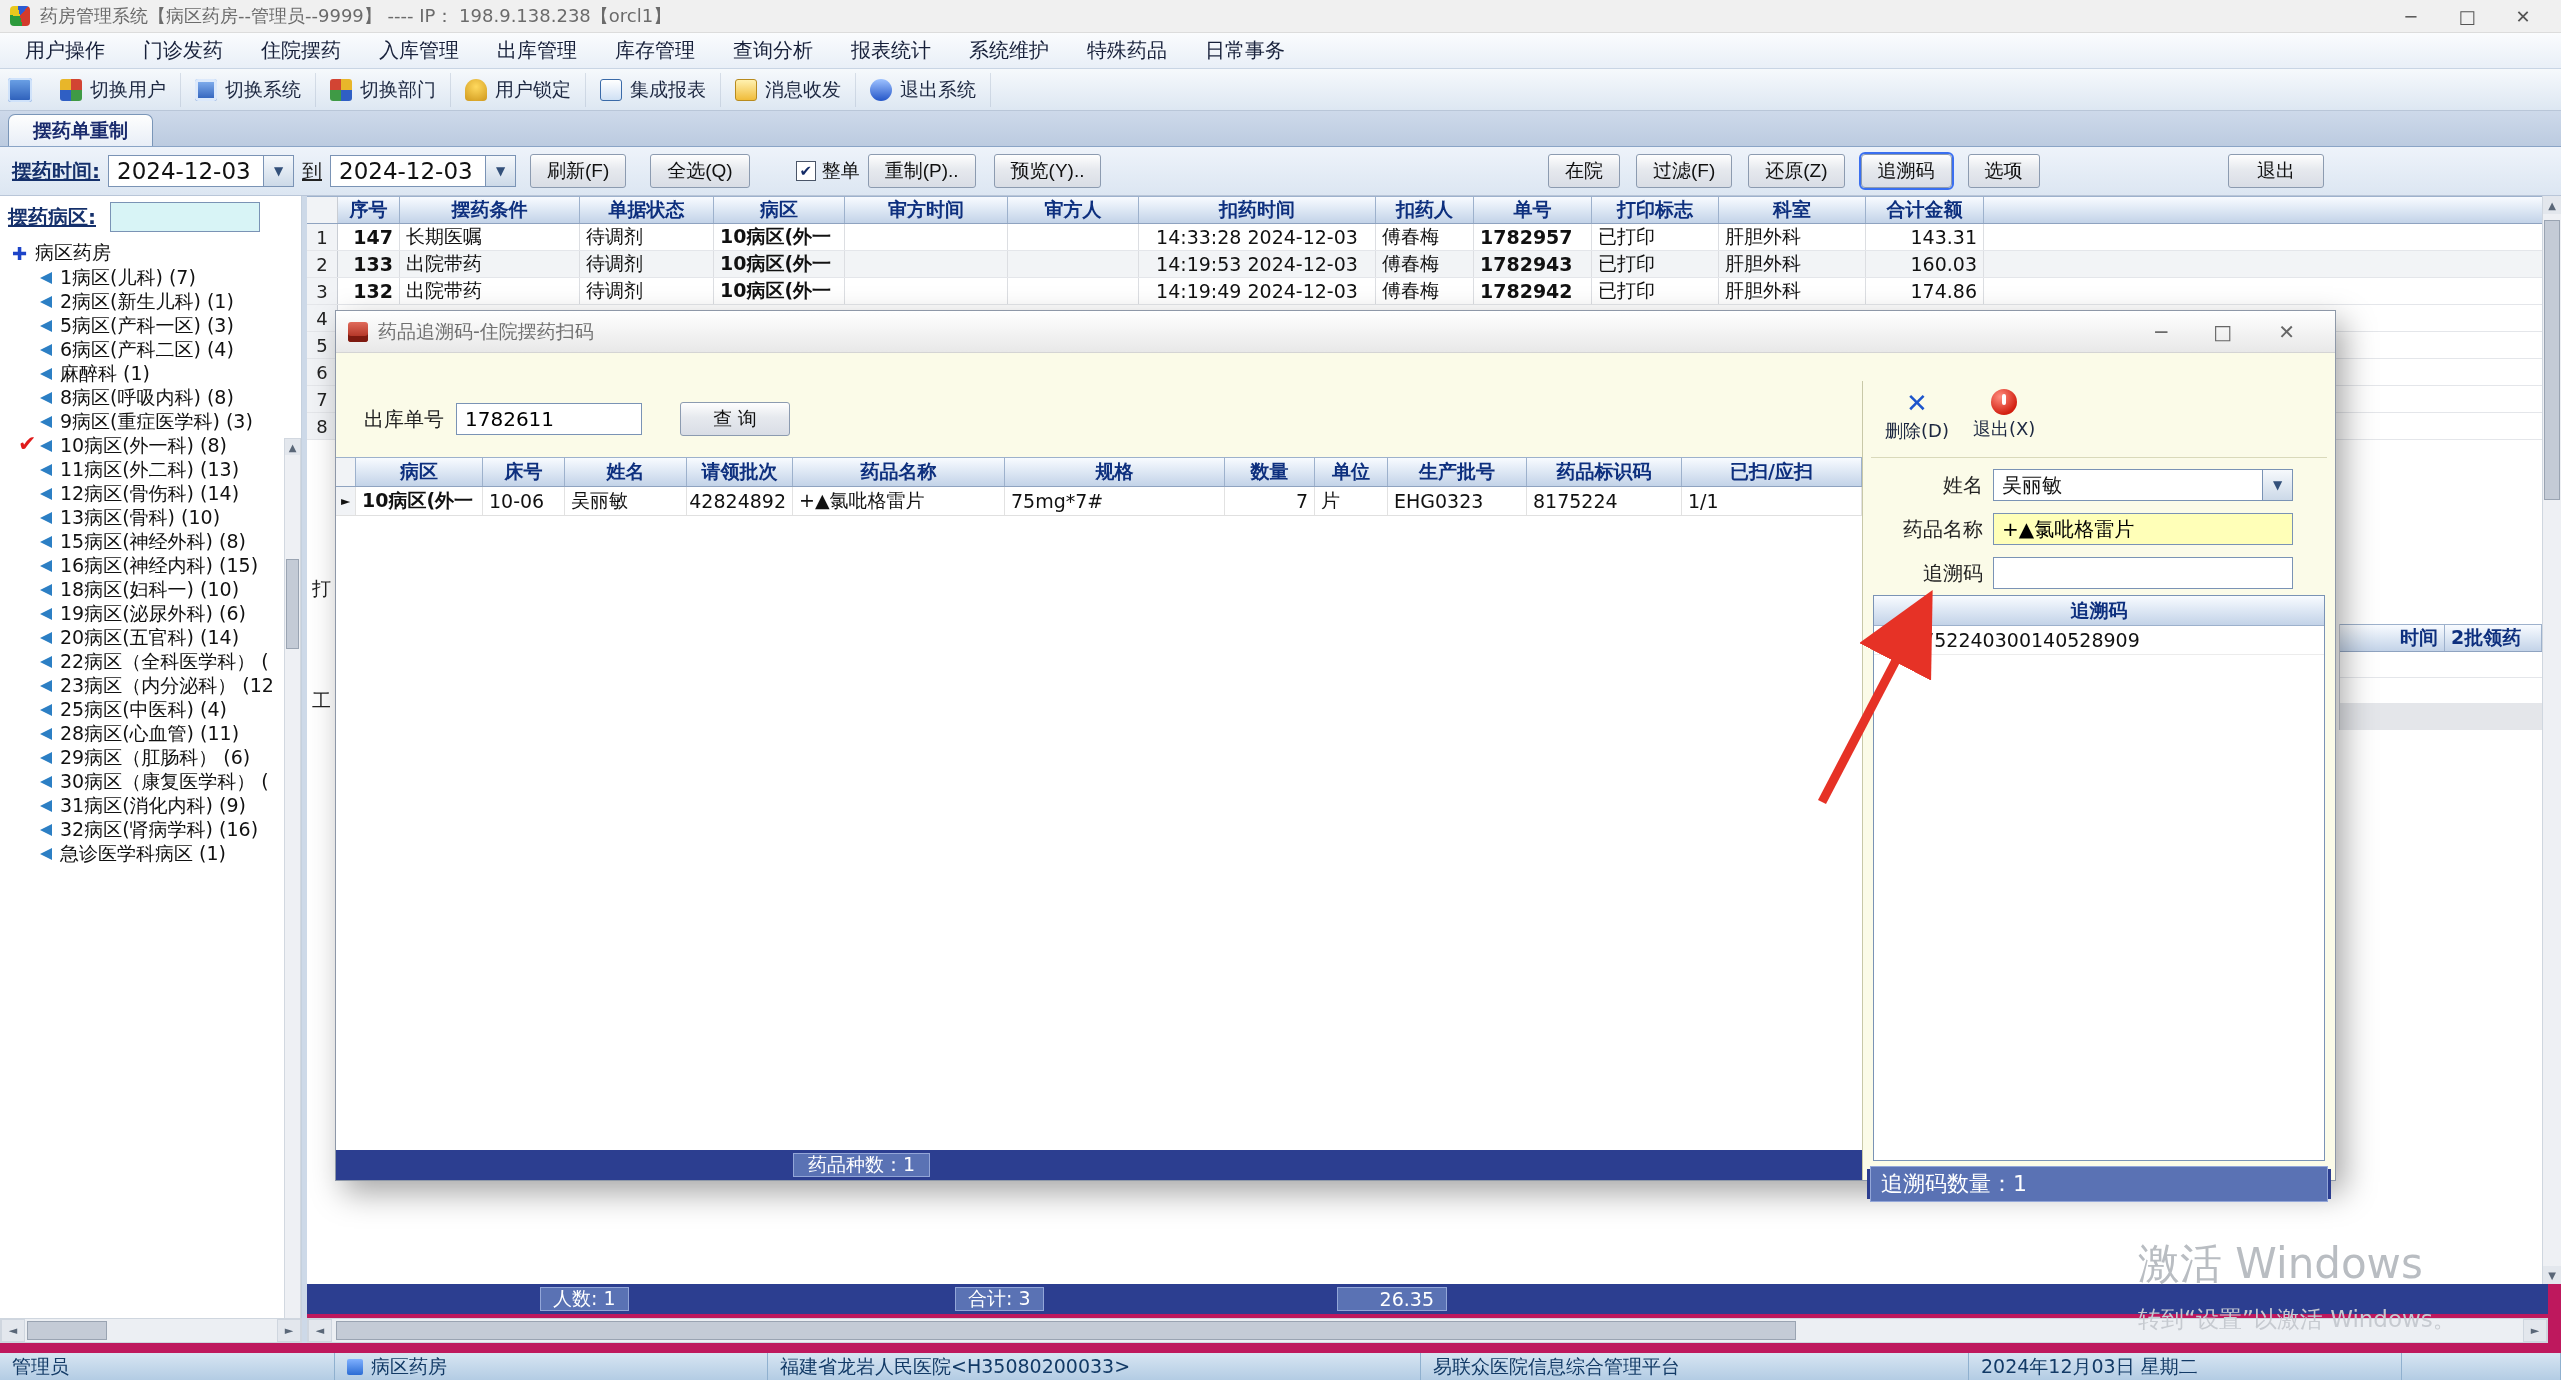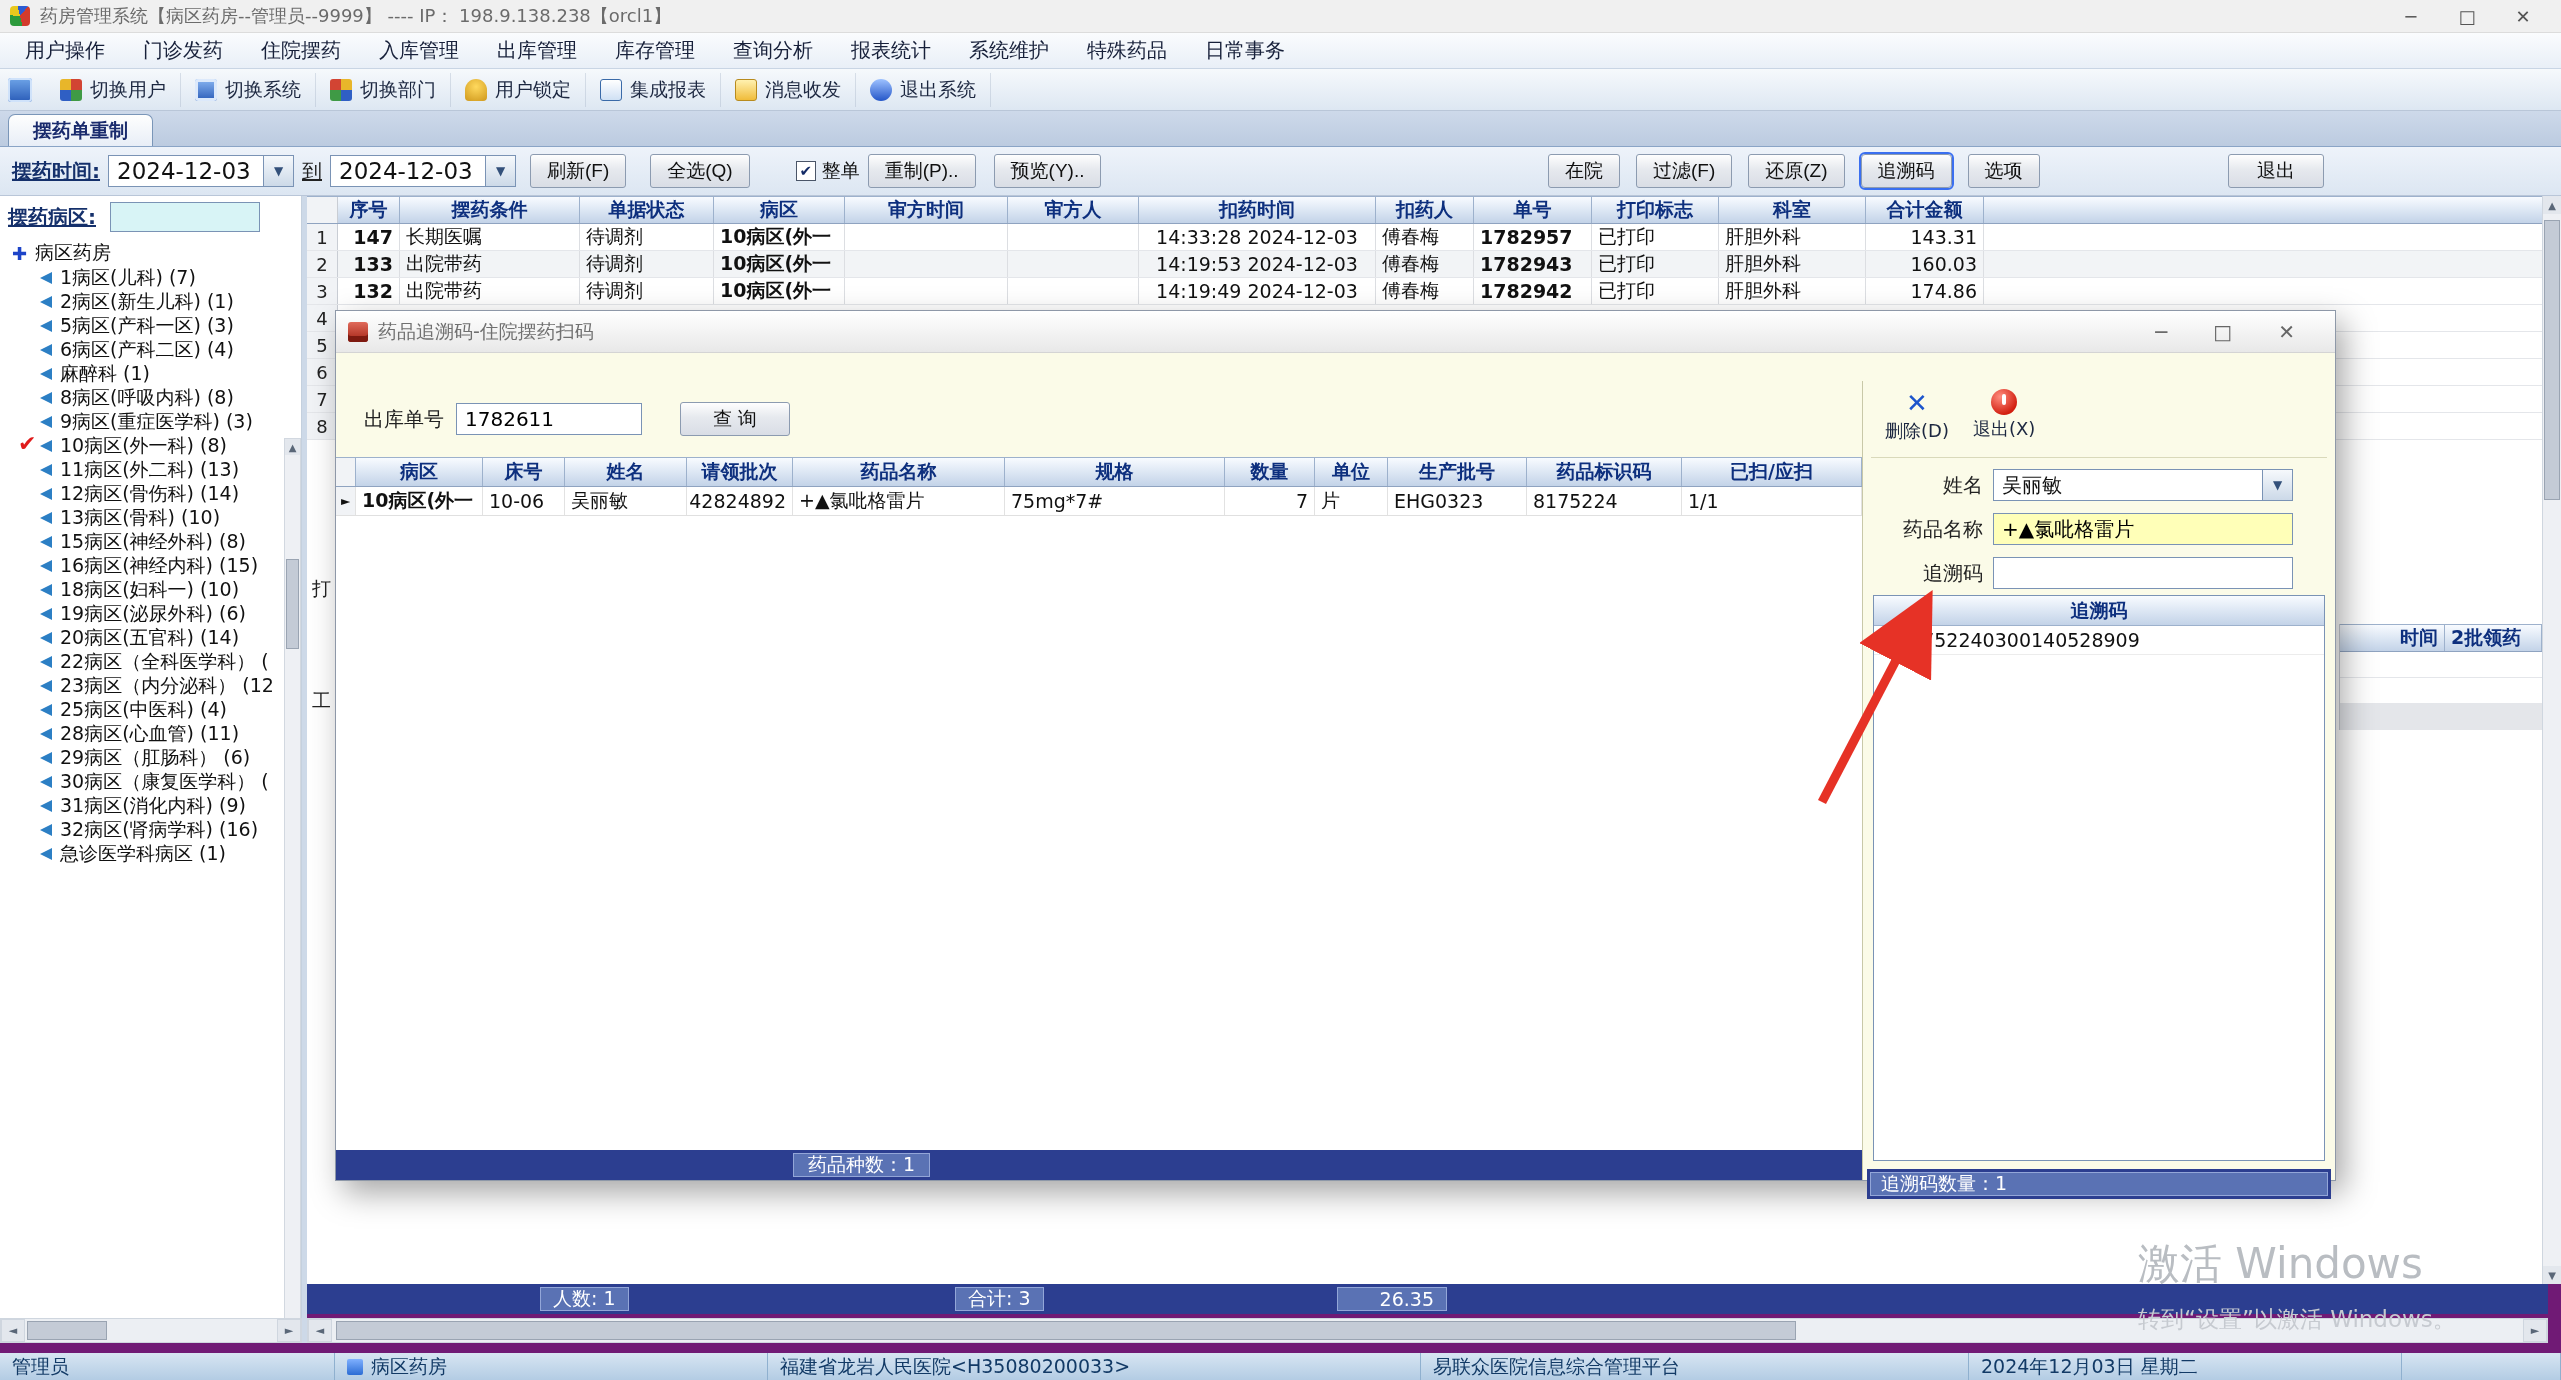--- a/index.html
+++ b/index.html
@@ -1,18 +1,18 @@
 <!DOCTYPE html>
 <html><head>
 <meta charset="utf-8">
 <style>
   * { margin:0; padding:0; box-sizing:border-box; }
   html,body { width:2561px; height:1380px; }
   body { font-family:"DejaVu Sans","Liberation Sans",sans-serif; font-size:19px; color:#111; cursor:default; }
-  #screen { position:relative; width:2561px; height:1380px; background:#701a75; overflow:hidden; }
+  #screen { position:relative; width:2561px; height:1380px; background:#be185d; overflow:hidden; }
 
   
   #titlebar { position:absolute; left:0; top:0; width:2561px; height:33px; background:#f0f0f0; display:flex; align-items:center; padding:0 10px; border-bottom:1px solid #dcdcdc; }
   .app-icn { width:20px; height:20px; border-radius:4px; background:conic-gradient(from 40deg,#d23b2c 0 35%,#2c9a3c 35% 65%,#e8c81e 65% 85%,#2c5bd2 85%); margin-right:10px; flex:none; }
   #titlebar .ttl { font-size:18px; color:#6b6b6b; }
   .wctl { margin-left:auto; display:flex; }
   .wctl span { width:56px; height:33px; display:flex; align-items:center; justify-content:center; font-size:18px; color:#555; }
 
   
   #menubar { position:absolute; left:0; top:33px; width:2561px; height:36px; background:linear-gradient(#fafcfe,#e9eff7); border-bottom:1px solid #c9d5e4; display:flex; align-items:center; padding-left:6px; list-style:none; }
@@ -133,21 +133,21 @@
   .combo { width:300px; height:32px; background:#fff; border:1px solid #7a93b5; display:flex; align-items:center; }
   .combo .val { flex:1; padding:0 8px; font-size:20px; overflow:hidden; white-space:nowrap; }
   .combo .dd { width:30px; height:100%; background:linear-gradient(#f6f9fc,#ccd9e8); border-left:1px solid #7a93b5; display:flex; align-items:center; justify-content:center; font-size:12px; color:#33507a; }
   .yellow-input { width:300px; height:32px; background:#ffffb8; border:1px solid #7a93b5; font-size:20px; padding:0 8px; font-family:inherit; }
   .white-input { width:300px; height:32px; background:#fff; border:1px solid #7a93b5; font-size:20px; padding:0 8px; font-family:inherit; }
   .code-list { position:absolute; left:10px; top:214px; width:452px; height:566px; background:#fff; border:1px solid #7a93b5; display:flex; flex-direction:column; overflow:hidden; }
   .code-head { height:30px; background:linear-gradient(#f8fbff,#dde7f4 50%,#c3d3e8); border-bottom:1px solid #9db1cc; display:flex; align-items:center; justify-content:center; font-weight:bold; color:#0d2f7e; font-size:19px; flex:none; }
   .code-row { height:29px; display:flex; align-items:center; font-size:19px; border-bottom:1px solid #ececec; flex:none; }
   .code-row .mk { width:24px; text-align:center; font-size:13px; color:#222; flex:none; }
   .panel-strip { position:absolute; left:4px; right:4px; top:788px; height:30px; background:#2c3e90; display:flex; align-items:center; padding:3px; }
-  .panel-strip .box { flex:1; height:24px; background:#5a72b4; border:1px solid #93a6d8; color:#fff; font-size:19px; display:flex; align-items:center; padding:0 10px; }
+  .panel-strip .box { flex:1; height:36px; background:#5a72b4; border:1px solid #93a6d8; color:#fff; font-size:22px; display:flex; align-items:center; padding:0 10px; }
   .dstrip-box { position:absolute; left:457px; top:3px; height:24px; background:#5a72b4; border:1px solid #93a6d8; color:#fff; font-size:19px; display:flex; align-items:center; padding:0 14px; }
 
   
   #arrow-overlay { position:absolute; left:0; top:0; width:2561px; height:1380px; pointer-events:none; z-index:60; }
   #watermark { position:absolute; left:2138px; top:1236px; z-index:70; pointer-events:none; color:#b9bdc2; }
   #watermark .wm1 { font-size:42px; }
   #watermark .wm2 { font-size:23px; margin-top:12px; color:#c6cad0; }
 </style>
 </head>
 <body>

